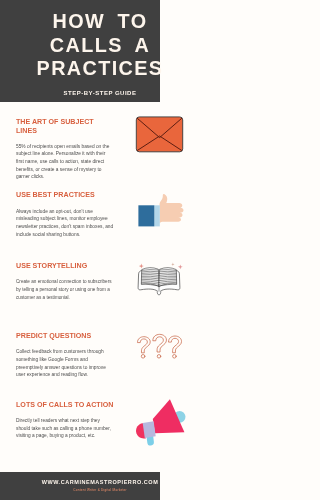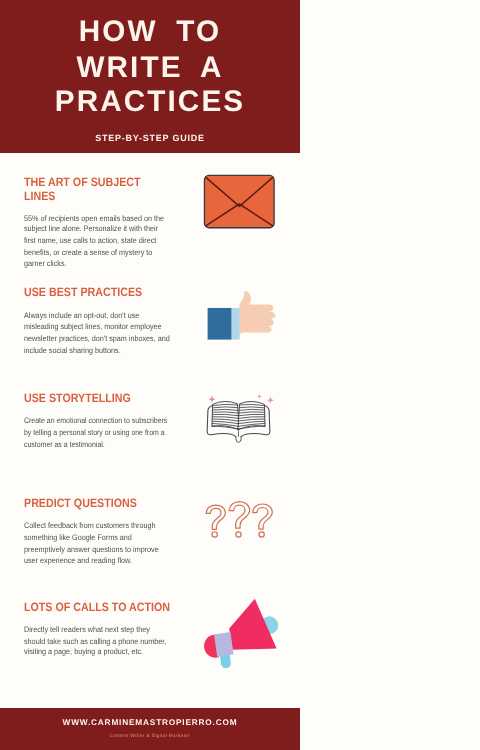--- a/index.html
+++ b/index.html
@@ -1,19 +1,19 @@
 <!DOCTYPE html>
 <html><head>
 <meta charset="utf-8">
 <style>
   html,body{margin:0;padding:0;background:#fffdfa;}
   body{width:200px;height:500px;font-family:"Liberation Sans",sans-serif;overflow:hidden;
        -webkit-font-smoothing:antialiased;}
   .page{position:relative;width:200px;height:500px;background:#fffdfa;}
-  .band{position:absolute;left:0;width:200px;background:#7f1d1d;}
+  .band{position:absolute;left:0;width:160px;background:#404040;}
   .header{top:0;height:102px;}
   .footer{top:472px;height:28px;}
   .title{position:absolute;left:0;width:200px;text-align:center;color:#fdf5ec;
          font-weight:bold;font-size:19.8px;line-height:19.8px;letter-spacing:1.4px;word-spacing:5.5px;}
   .subtitle{position:absolute;left:0;width:200px;text-align:center;color:#fdf5ec;
             font-weight:bold;font-size:6.0px;line-height:6.0px;letter-spacing:0.5px;}
   .section{position:absolute;left:16px;}
   .sec-h{position:absolute;left:0;top:0;color:#d8603f;font-weight:bold;font-size:8.1px;
          line-height:9px;width:113px;transform:scaleX(0.88);transform-origin:left top;}
   .sec-b{position:absolute;left:0;color:#4d4d4d;font-size:5.35px;line-height:7.7px;
@@ -24,21 +24,21 @@
   .ftag{position:absolute;left:0;width:200px;text-align:center;color:#f2906a;
         font-size:3.1px;line-height:3.1px;letter-spacing:0.25px;}
 </style>
 </head>
 <body>
 
 <div class="page">
 
   <div class="band header">
     <div class="title" style="top:12.2px">HOW TO</div>
-    <div class="title" style="top:35.6px">WRITE A</div>
+    <div class="title" style="top:35.6px">CALLS A</div>
     <div class="title" style="top:58.9px">PRACTICES</div>
     <div class="subtitle" style="top:89.5px">STEP-BY-STEP GUIDE</div>
   </div>
 
   <div class="section" style="top:116.5px;">
     <div class="sec-h">THE ART OF SUBJECT LINES</div>
     <div class="sec-b" style="top:26px">55% of recipients open emails based on the subject line alone. Personalize it with their first name, use calls to action, state direct benefits, or create a sense of mystery to garner clicks.</div>
   </div>
 
   <div class="section" style="top:190.4px;">

